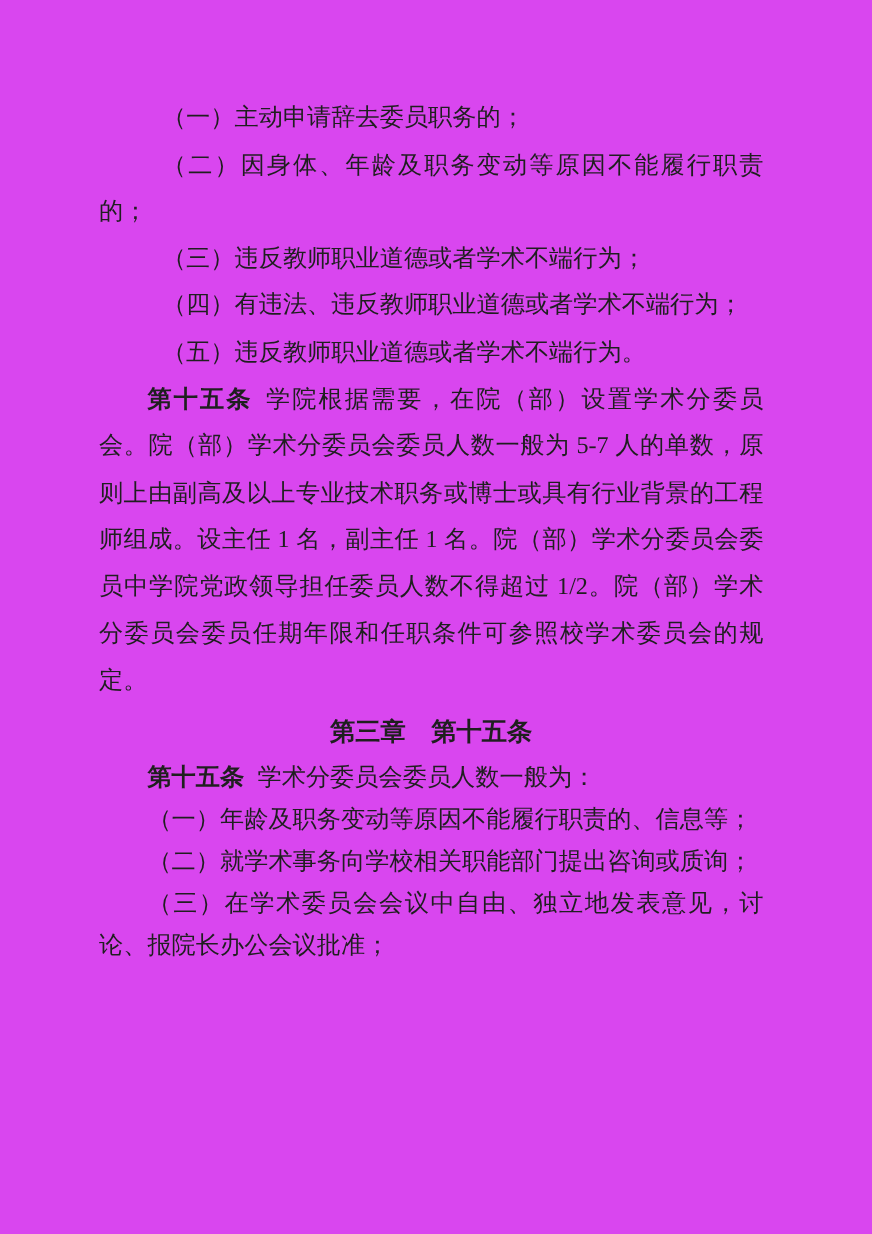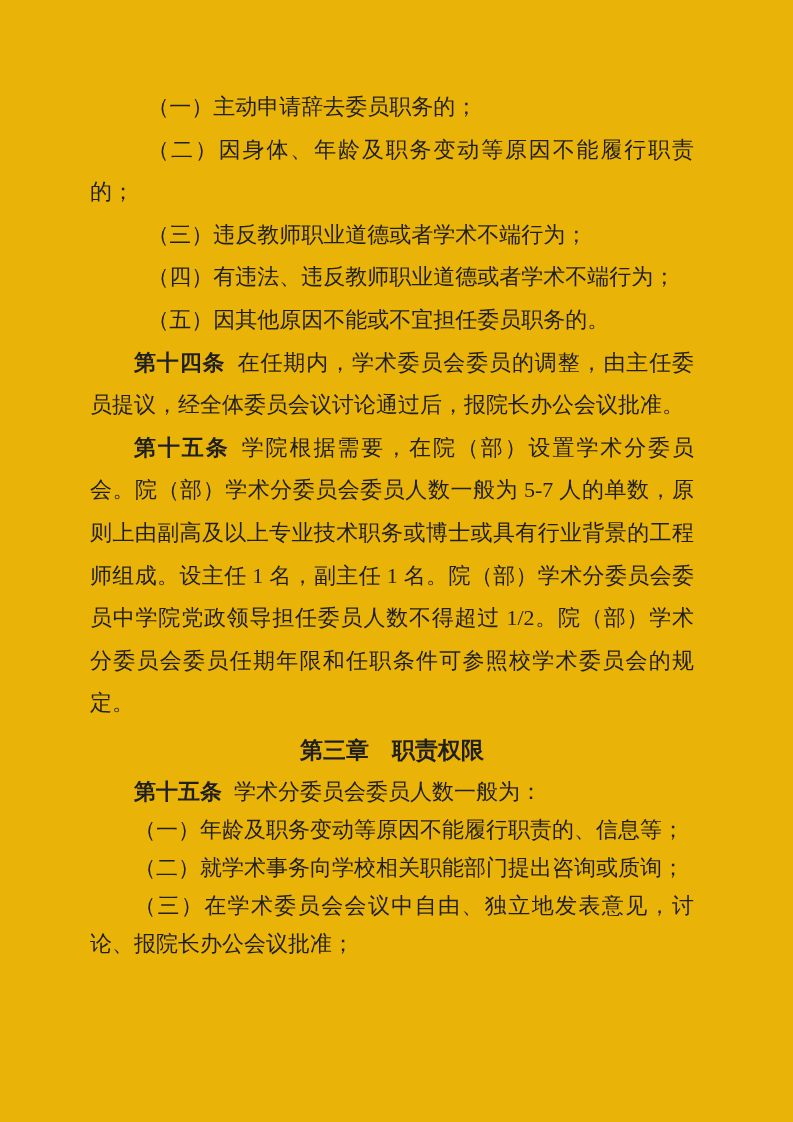--- a/index.html
+++ b/index.html
@@ -5,21 +5,21 @@
   html, body {
     margin: 0;
     padding: 0;
     background: #e8e8e8;
   }
   .page {
     position: relative;
     width: 793px;
     height: 1122px;
     margin: 0 auto;
-    background: #eab308;
+    background: #d946ef;
     overflow: hidden;
     font-family: "Liberation Serif", "DejaVu Serif", serif;
     color: #1f1f1f;
   }
   .content {
     position: absolute;
     left: 90px;
     top: 86px;
     width: 604px;
   }
@@ -57,29 +57,28 @@
 <body>
 
 <div class="page">
   <div class="content">
 
     <div class="sec-a">
       <p class="clause">（一）主动申请辞去委员职务的；</p>
       <p class="clause">（二）因身体、年龄及职务变动等原因不能履行职责的；</p>
       <p class="clause">（三）违反教师职业道德或者学术不端行为；</p>
       <p class="clause">（四）有违法、违反教师职业道德或者学术不端行为；</p>
-      <p class="clause">（五）因其他原因不能或不宜担任委员职务的。</p>
+      <p class="clause">（五）违反教师职业道德或者学术不端行为。</p>
 
-      <p class="article"><span class="article-label">第十四条</span><span>在任期内，学术委员会委员的调整，由主任委员提议，经全体委员会议讨论通过后，报院长办公会议批准。</span></p>
 
       <p class="article"><span class="article-label">第十五条</span><span>学院根据需要，在院（部）设置学术分委员会。院（部）学术分委员会委员人数一般为 5-7 人的单数，原则上由副高及以上专业技术职务或博士或具有行业背景的工程师组成。设主任 1 名，副主任 1 名。院（部）学术分委员会委员中学院党政领导担任委员人数不得超过 1/2。院（部）学术分委员会委员任期年限和任职条件可参照校学术委员会的规定。</span></p>
     </div>
 
     <div class="sec-b">
-      <p class="chapter-heading">第三章　职责权限</p>
+      <p class="chapter-heading">第三章　第十五条</p>
 
       <p class="article"><span class="article-label">第十五条</span><span>学术分委员会委员人数一般为：</span></p>
 
       <p class="article">（一）年龄及职务变动等原因不能履行职责的、信息等；</p>
       <p class="article">（二）就学术事务向学校相关职能部门提出咨询或质询；</p>
       <p class="article">（三）在学术委员会会议中自由、独立地发表意见，讨论、报院长办公会议批准；</p>
     </div>
 
   </div>
 </div>

